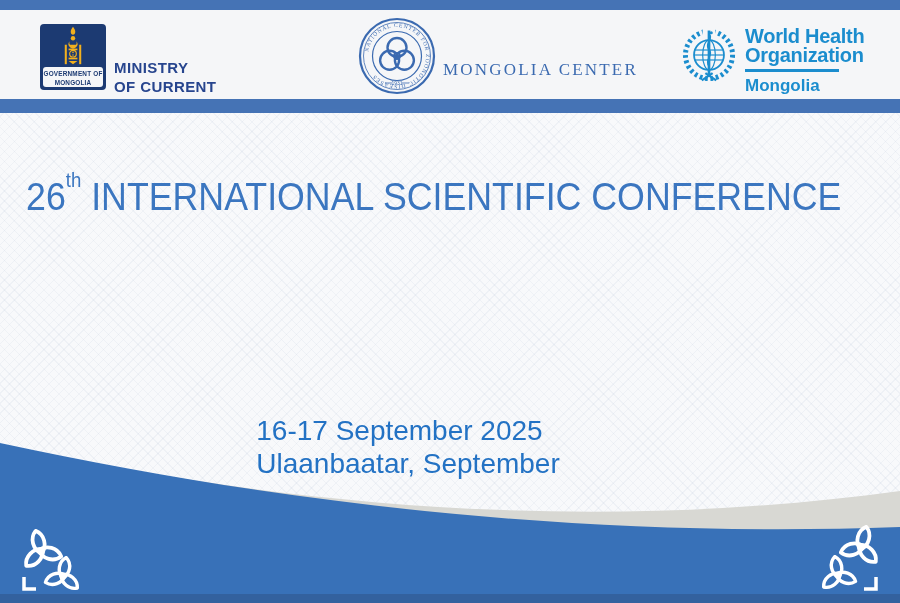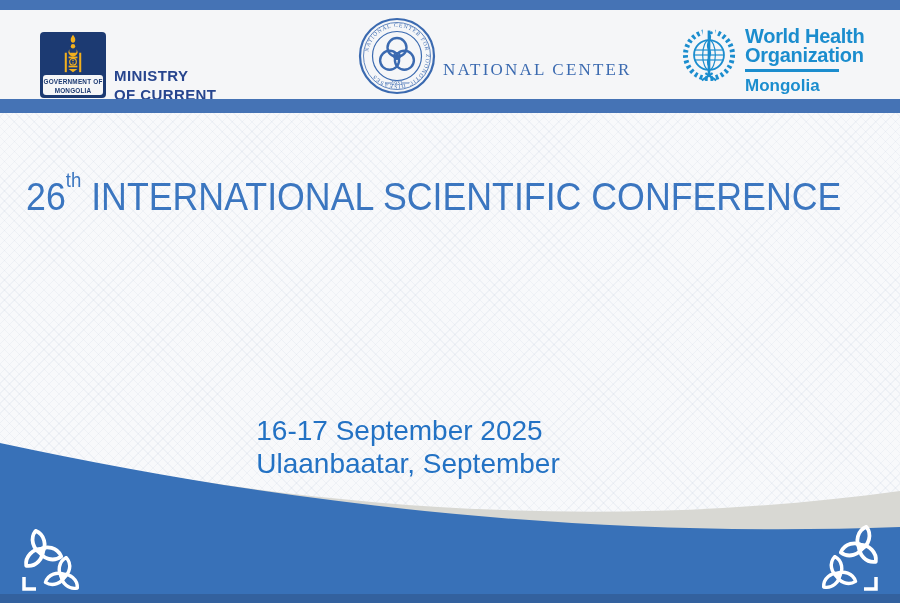--- a/index.html
+++ b/index.html
@@ -9,21 +9,21 @@
     background-color:#f8f9fb;
     background-image:
       repeating-linear-gradient(45deg, rgba(175,190,212,0.13) 0 1px, transparent 1px 7px),
       repeating-linear-gradient(-45deg, rgba(175,190,212,0.13) 0 1px, transparent 1px 7px);
   }
   .topbar{ position:absolute; top:0; left:0; width:900px; height:10px; background:#4573b5; }
   .header-band{ position:absolute; top:10px; left:0; width:900px; height:89px; background:#f5f6f8; }
   .divider-bar{ position:absolute; top:99px; left:0; width:900px; height:14px; background:#4573b5; }
 
   
-  .moh{ position:absolute; top:32px; left:40px; display:flex; align-items:flex-start; }
+  .moh{ position:absolute; top:24px; left:40px; display:flex; align-items:flex-start; }
   .moh-square{ position:relative; width:66px; height:66px; background:#1c3a72; border-radius:4px; flex:0 0 auto; }
   .moh-square svg{ position:absolute; top:2px; left:50%; transform:translateX(-50%); }
   .moh-badge{
     position:absolute; left:3px; right:3px; bottom:3px; height:20px;
     background:#f5f6f8; border-radius:3px; text-align:center;
     color:#1c3a72; font-weight:bold; font-size:6.4px; line-height:9px; padding-top:2px;
     letter-spacing:0.2px;
   }
   .moh-name{ margin:34px 0 0 8px; color:#27458e; font-weight:bold; font-size:15px; line-height:19px; letter-spacing:0.4px; }
 
@@ -106,21 +106,21 @@
         <circle cx="0" cy="-8.5" r="9.5"></circle>
         <circle cx="7.4" cy="4.3" r="9.5"></circle>
         <circle cx="-7.4" cy="4.3" r="9.5"></circle>
         <circle cx="0" cy="0" r="3" stroke-width="1.8"></circle>
       </g>
       <line x1="-12" y1="27" x2="-5" y2="27" stroke="#3b6ab0" stroke-width="0.8"></line>
       <line x1="5" y1="27" x2="12" y2="27" stroke="#3b6ab0" stroke-width="0.8"></line>
       <text x="0" y="29" text-anchor="middle" font-size="5" fill="#3b6ab0">1931</text>
     </svg>
     <div class="nczd-name">
-      <div class="l1">NATIONAL CENTER</div>
+      <div class="l1">MONGOLIA CENTER</div>
     </div>
   </div>
 
   <div class="who">
     <svg width="58" height="58" viewBox="-32 -32 64 64">
       <circle r="26" fill="none" stroke="#1b8dce" stroke-width="5.5" stroke-dasharray="3,3"></circle>
       <rect x="-7" y="-32" width="14" height="10" fill="#f5f6f8"></rect>
       <path d="M-8,28 L4,20 M8,28 L-4,20" stroke="#1b8dce" stroke-width="2.5" fill="none"></path>
       <circle r="16.5" fill="none" stroke="#1b8dce" stroke-width="2"></circle>
       <ellipse rx="7" ry="16.5" fill="none" stroke="#1b8dce" stroke-width="1.3"></ellipse>

